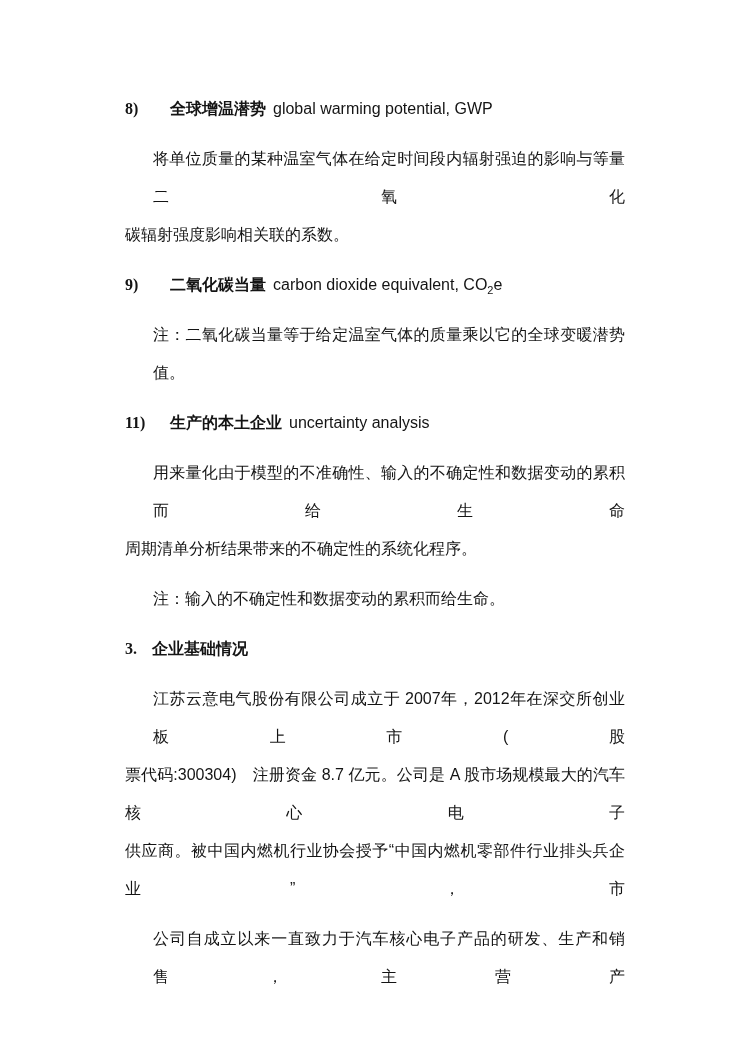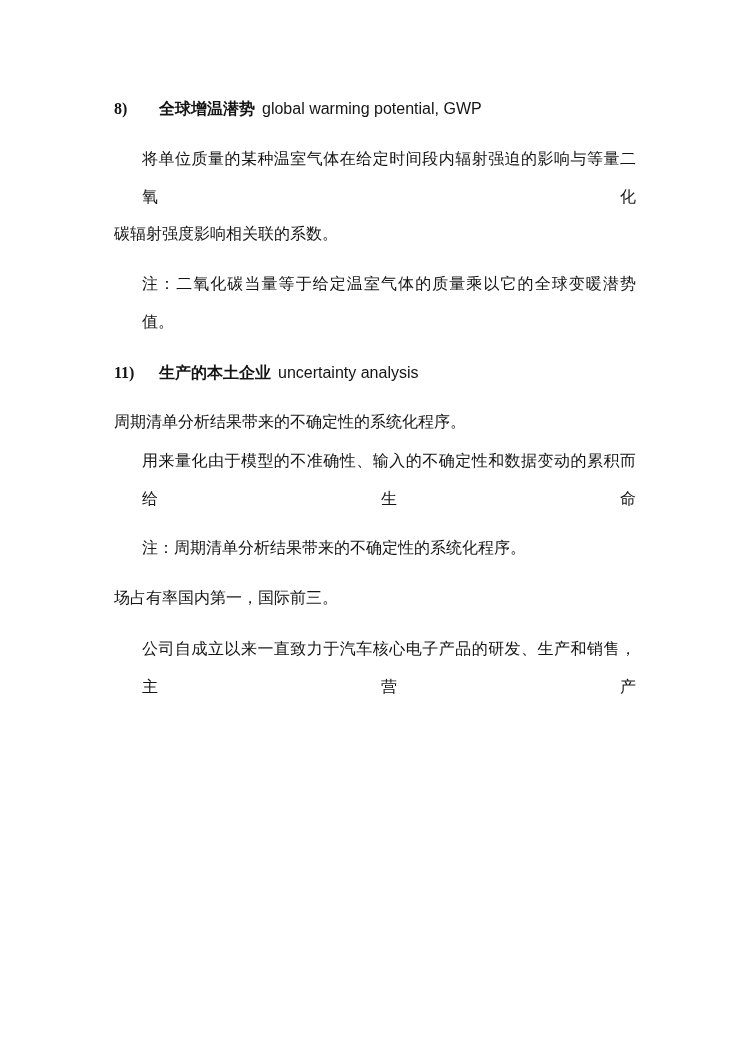--- a/index.html
+++ b/index.html
@@ -9,67 +9,75 @@
     height: 1060px;
     background: #ffffff;
     box-sizing: border-box;
     padding: 78px 110px 0 110px;
     overflow: hidden;
     font-family: "Liberation Sans", "DejaVu Sans", sans-serif;
     color: #141414;
     font-size: 16px;
     line-height: 38px;
   }
-  .block { margin: 12px 4px; }
+  .block { margin: 12px 15px; }
   .term-heading { font-weight: bold; }
   .marker {
     display: inline-block;
     width: 45px;
     font-family: "Liberation Serif", "DejaVu Serif", serif;
     font-weight: bold;
   }
   .sec-heading .marker { width: 27px; }
   .title-zh { font-weight: bold; }
   .title-en { font-weight: normal; margin-left: 7px; }
   .title-en sub { font-size: 11px; line-height: 0; }
   .para .line {
     text-align: justify;
     text-align-last: justify;
   }
-  .para .line.last { text-align-last: left; font-family: Liberation Mono, monospace; }
+  .para .line.last { text-align-last: left; }
   .para .line.first { padding-left: 28px; }
 </style>
 </head>
 <body>
 
 <div class="page">
 
   <div class="block term-heading">
     <span class="marker">8)</span><span class="title-zh">全球增温潜势</span><span class="title-en">global warming potential, GWP</span>
   </div>
   <div class="block para">
       <div class="line first">将单位质量的某种温室气体在给定时间段内辐射强迫的影响与等量二氧化</div>
       <div class="line last">碳辐射强度影响相关联的系数。</div>
     </div>
 
+  <div class="block term-heading">
+    <span class="marker">9)</span><span class="title-zh">二氧化碳当量</span><span class="title-en"><span>carbon dioxide equivalent, CO</span><sub>2</sub><span>e</span></span>
+  </div>
   <div class="block para">
       <div class="line first last">注：二氧化碳当量等于给定温室气体的质量乘以它的全球变暖潜势值。</div>
     </div>
 
   <div class="block term-heading">
     <span class="marker">11)</span><span class="title-zh">生产的本土企业</span><span class="title-en">uncertainty analysis</span>
   </div>
   <div class="block para">
+      <div class="line first">用来量化由于模型的不准确性、输入的不确定性和数据变动的累积而给生命</div>
       <div class="line last">周期清单分析结果带来的不确定性的系统化程序。</div>
-      <div class="line first">用来量化由于模型的不准确性、输入的不确定性和数据变动的累积而给生命</div>
     </div>
   <div class="block para">
-      <div class="line first last">注：周期清单分析结果带来的不确定性的系统化程序。</div>
+      <div class="line first last">注：输入的不确定性和数据变动的累积而给生命。</div>
     </div>
 
+  <div class="block term-heading sec-heading">
+    <span class="marker">3.</span><span class="title-zh">企业基础情况</span>
+  </div>
   <div class="block para">
-      <div class="line last">场占有率国内第一，国际前三。</div>
+      <div class="line first">江苏云意电气股份有限公司成立于 2007年，2012年在深交所创业板上市(股</div>
+      <div class="line">票代码:300304)　注册资金 8.7 亿元。公司是 A 股市场规模最大的汽车核心电子</div>
+      <div class="line">供应商。被中国内燃机行业协会授予“中国内燃机零部件行业排头兵企业”，市</div>
     </div>
   <div class="block para">
       <div class="line first">公司自成立以来一直致力于汽车核心电子产品的研发、生产和销售，主营产</div>
     </div>
 
 </div>
 
 </body></html>

